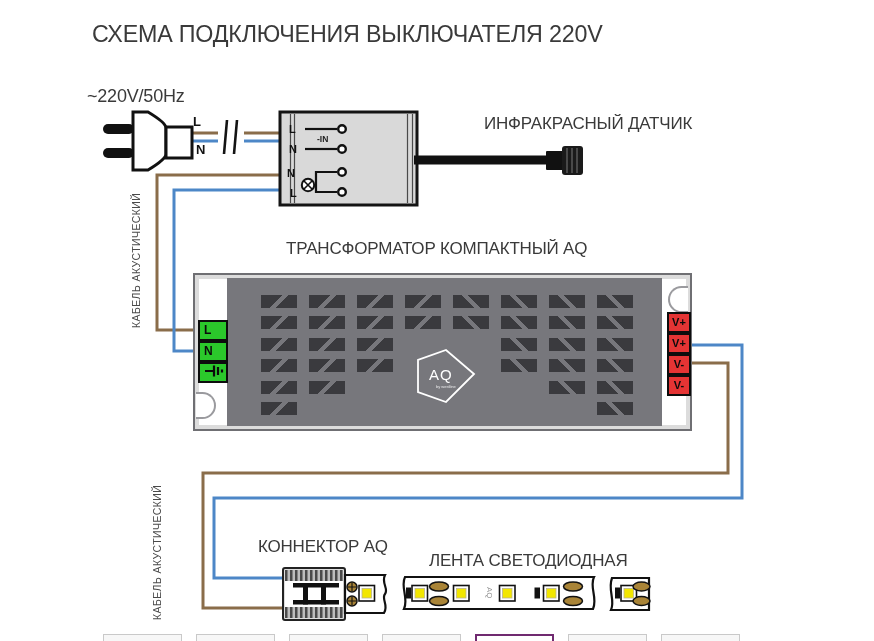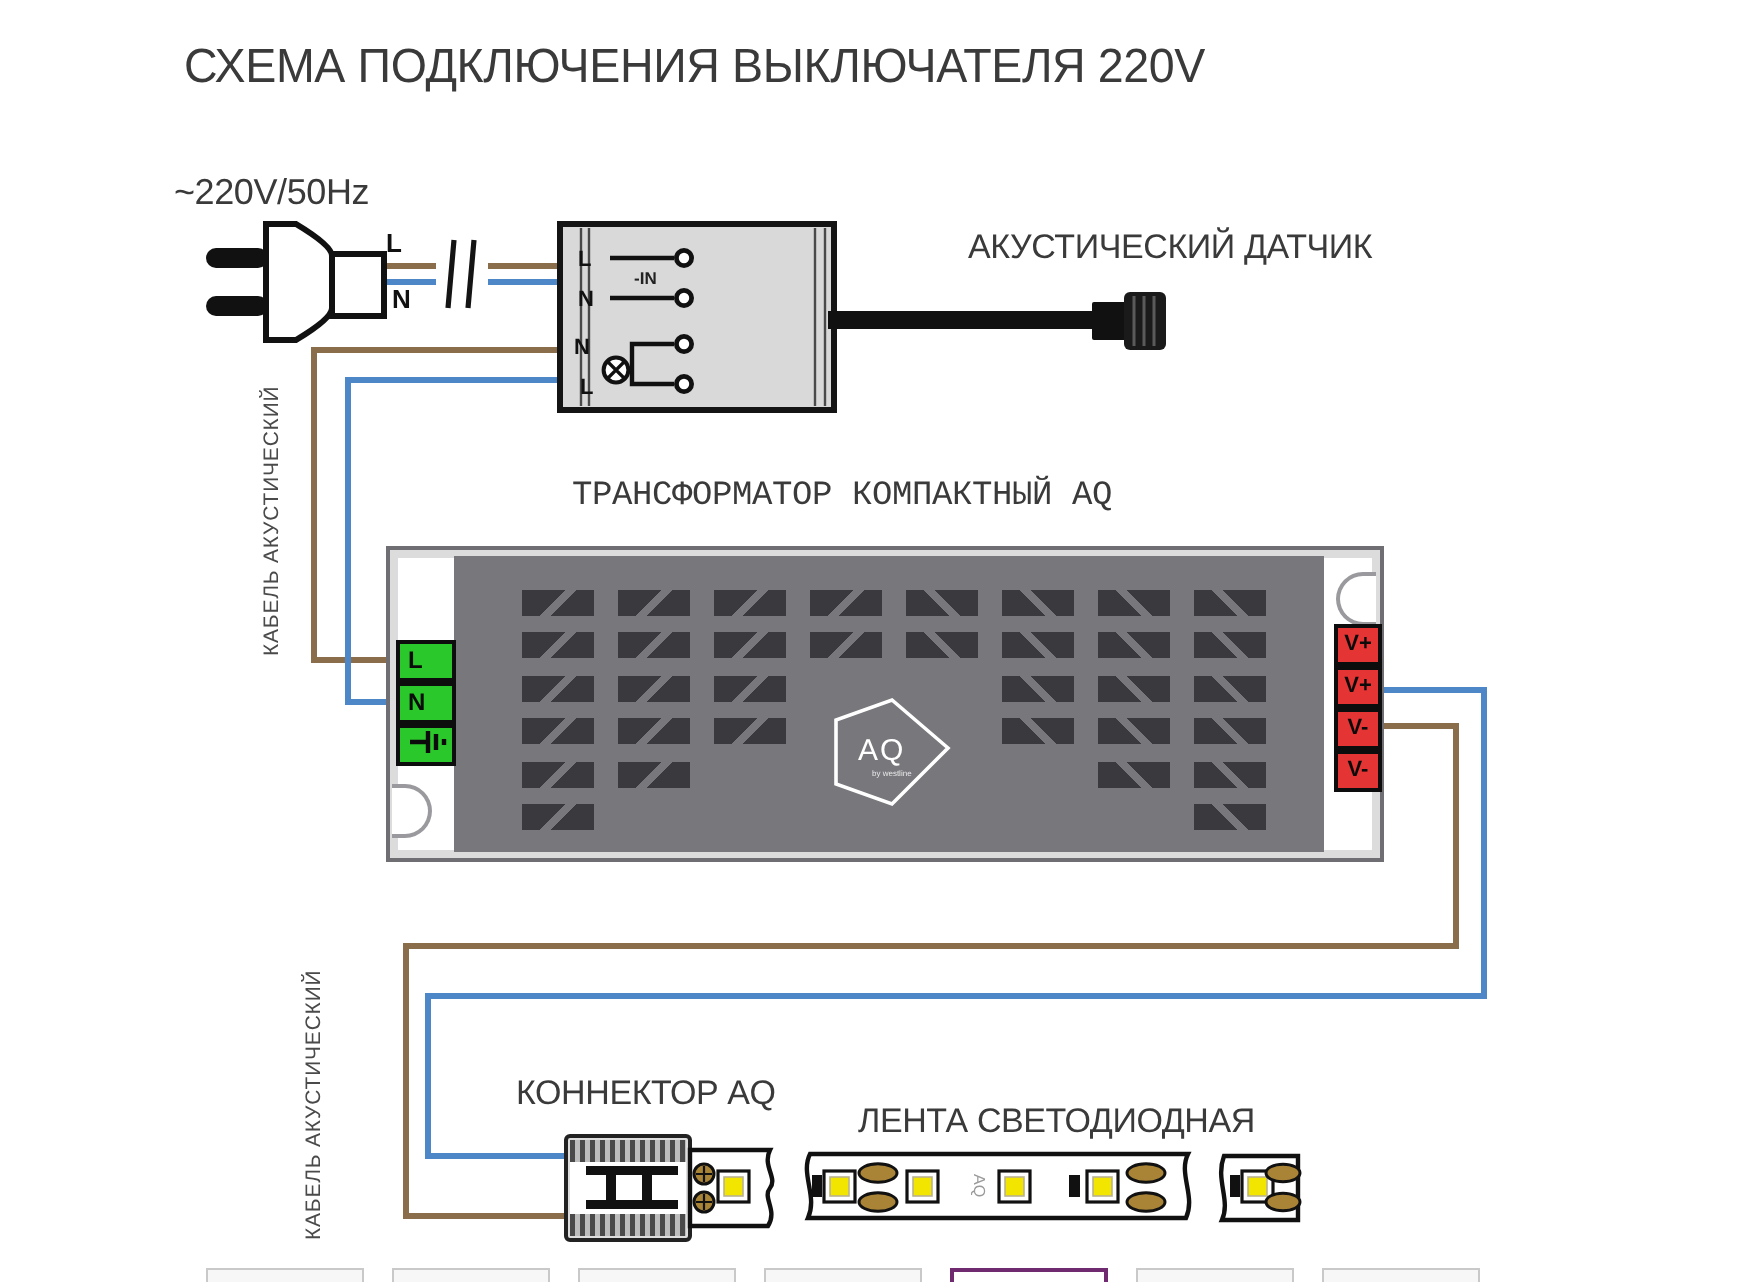--- a/index.html
+++ b/index.html
@@ -4,21 +4,21 @@
 <style>
   html,body{margin:0;padding:0;background:#fff;}
   #stage{position:relative;width:874px;height:641px;background:#fff;overflow:hidden;
          font-family:"Liberation Sans",sans-serif;color:#3a3a3a;}
   .lbl{position:absolute;z-index:3;color:#3a3a3a;letter-spacing:-0.2px;white-space:nowrap;}
   #title{left:92px;top:20px;font-size:24px;font-weight:500;transform:scaleX(.97);transform-origin:left;}
   #supply-label{left:87px;top:86px;font-size:18px;font-weight:500;}
   #wire-l-label{left:193px;top:114px;font-size:13px;font-weight:700;color:#111;}
   #wire-n-label{left:196px;top:142px;font-size:13px;font-weight:700;color:#111;}
   #ir-label{left:484px;top:114px;font-size:17px;font-weight:500;}
-  #tr-label{left:286px;top:239px;font-size:17px;font-weight:500;font-family:Liberation Mono, monospace;}
+  #tr-label{left:286px;top:239px;font-size:17px;font-weight:500;}
   #conn-label{left:258px;top:537px;font-size:17px;font-weight:500;}
   #strip-label{left:429px;top:551px;font-size:17px;font-weight:500;}
   .vlabel{position:absolute;z-index:3;writing-mode:vertical-rl;transform:rotate(180deg);
           font-size:10.5px;color:#4a4a4a;letter-spacing:.4px;white-space:nowrap;}
   #vlabel-top{left:130px;top:176px;height:152px;}
   #vlabel-bottom{left:151px;top:460px;height:160px;}
   #diagram-svg{position:absolute;left:0;top:0;z-index:1;}
   
   #transformer{position:absolute;left:193px;top:273px;width:499px;height:158px;z-index:2;}
   #tr-frame{position:absolute;inset:0;border:2px solid #6f6f73;box-shadow:inset 0 0 0 4px #dcdcdc;}
@@ -153,21 +153,21 @@
         <ellipse cx="641.5" cy="586.5" rx="8.5" ry="4.4"></ellipse>
           <ellipse cx="641.5" cy="601" rx="8.5" ry="4.4"></ellipse>
       </g>
     </g>
   </svg>
 
   <div class="lbl" id="title">СХЕМА ПОДКЛЮЧЕНИЯ ВЫКЛЮЧАТЕЛЯ 220V</div>
   <div class="lbl" id="supply-label">~220V/50Hz</div>
   <div class="lbl" id="wire-l-label">L</div>
   <div class="lbl" id="wire-n-label">N</div>
-  <div class="lbl" id="ir-label">АКУСТИЧЕСКИЙ ДАТЧИК</div>
+  <div class="lbl" id="ir-label">ИНФРАКРАСНЫЙ ДАТЧИК</div>
   <div class="lbl" id="tr-label">ТРАНСФОРМАТОР КОМПАКТНЫЙ AQ</div>
   <div class="lbl" id="strip-label">ЛЕНТА СВЕТОДИОДНАЯ</div>
   <div class="lbl" id="conn-label">КОННЕКТОР AQ</div>
   <div class="vlabel" id="vlabel-top">КАБЕЛЬ АКУСТИЧЕСКИЙ</div>
   <div class="vlabel" id="vlabel-bottom">КАБЕЛЬ АКУСТИЧЕСКИЙ</div>
 
   <div id="transformer">
     <div id="tr-frame"></div>
     <div id="tr-body"></div>
     <div id="vent-grid">

